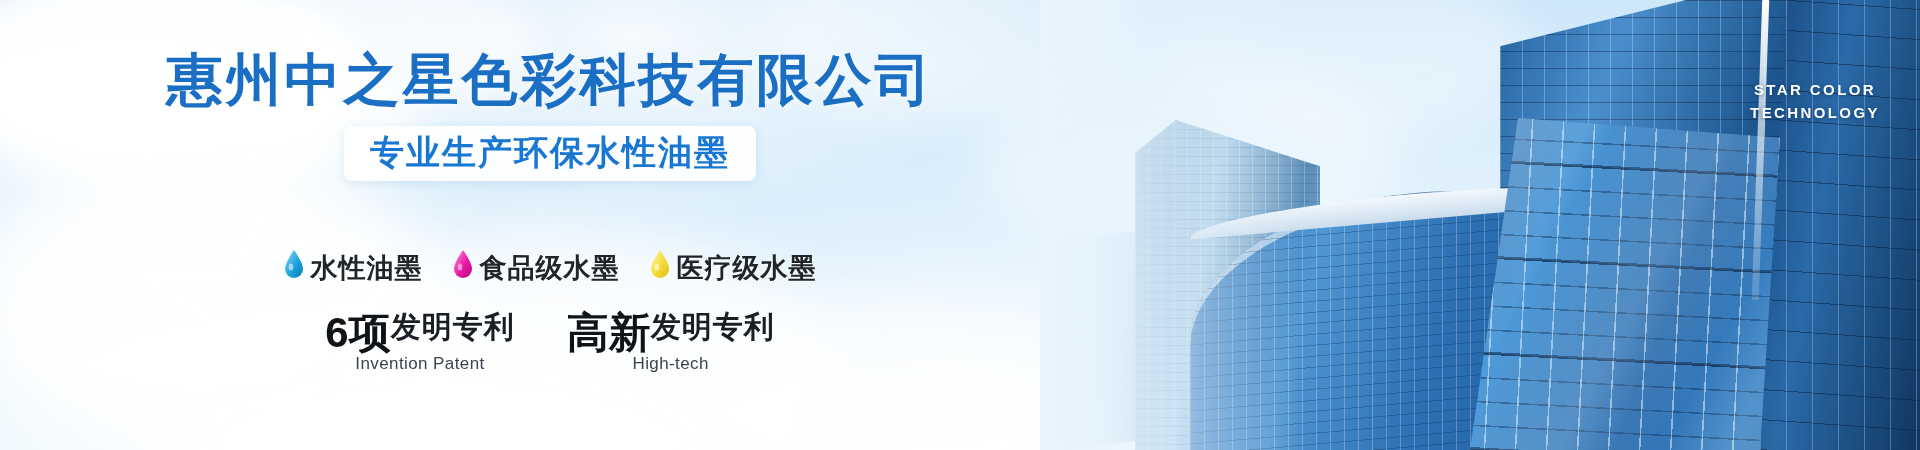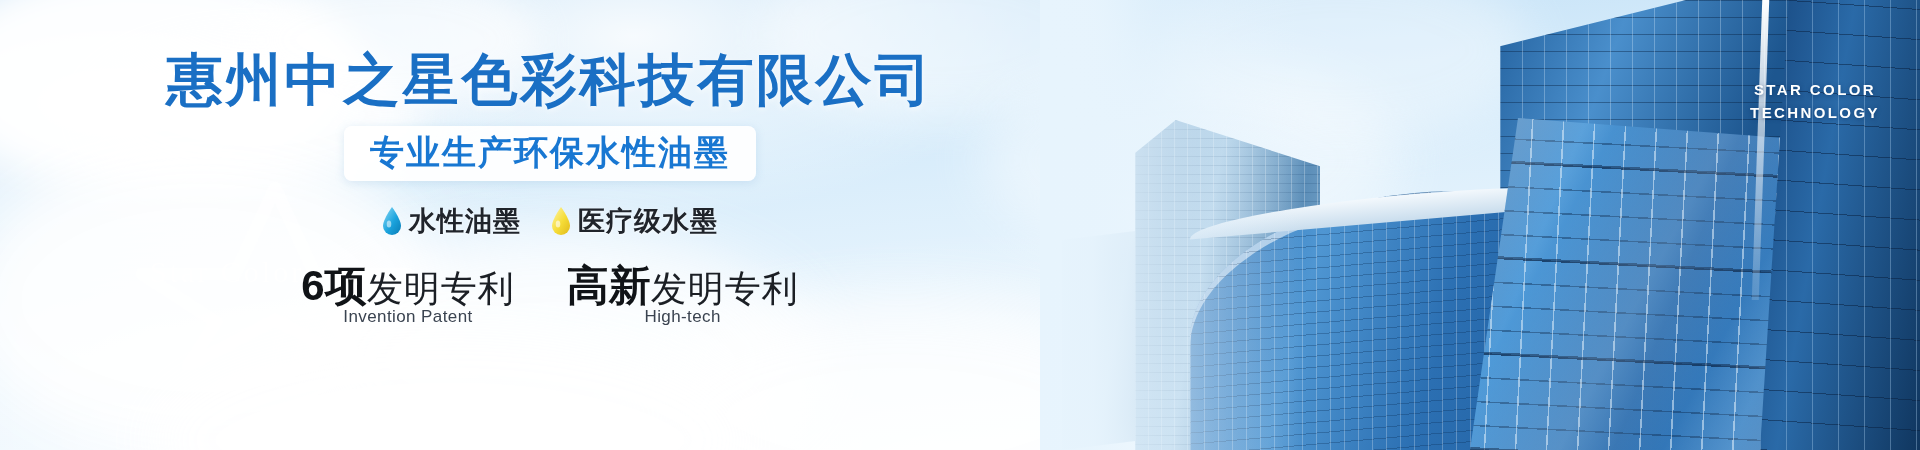--- a/index.html
+++ b/index.html
@@ -184,36 +184,36 @@
     box-shadow:0 2px 10px rgba(120,170,210,.22);
     margin-bottom:22px;
   }
   .subtitle{
     font-size:34px;font-weight:700;color:#1877d2;letter-spacing:2px;
     line-height:1.15;white-space:nowrap;
   }
   .features{
     display:flex;align-items:center;gap:30px;margin-bottom:26px;
   }
-  .feature{display:flex;align-items:center;gap:7px;}
+  .feature{display:flex;align-items:flex-start;gap:7px;margin-top:47px;}
   .drop{width:20px;height:28px;flex:0 0 auto;display:block;}
   .feature-label{
     font-size:27px;font-weight:700;color:#20242b;letter-spacing:1px;
     white-space:nowrap;
     text-shadow:0 1px 3px rgba(255,255,255,.8);
   }
 
   .badges{display:flex;align-items:flex-start;gap:52px;}
   .badge{display:flex;flex-direction:column;align-items:center;}
-  .badge-main{display:flex;align-items:flex-end;white-space:nowrap;}
+  .badge-main{display:flex;align-items:flex-start;white-space:nowrap;}
   .badge-strong{
     font-size:42px;font-weight:700;color:#101317;letter-spacing:0px;line-height:1;
   }
   .badge-rest{
-    font-size:36px;font-weight:400;color:#1b1f25;letter-spacing:1px;line-height:1;
+    font-size:30px;font-weight:700;color:#1b1f25;letter-spacing:1px;line-height:1;
   }
   .badge-en{
     font-size:17px;color:#3a4350;letter-spacing:.4px;white-space:nowrap;
   }
 </style>
 </head>
 <body>
 
 <div class="banner">
 
@@ -282,20 +282,34 @@
                 <stop offset="55%" stop-color="#1ba3dd"></stop>
                 <stop offset="100%" stop-color="#0a7cb5"></stop>
           </linearGradient>
             </defs>
           <path d="M10 0 C10 0 19 12.4 19 19 A9 9 0 0 1 1 19 C1 12.4 10 0 10 0 Z" fill="url(#g0)"></path>
           <ellipse cx="7" cy="17" rx="2.3" ry="3.6" fill="rgba(255,255,255,.55)"></ellipse>
         </svg>
         <span class="feature-label">水性油墨</span>
       </div>
 
+      <div class="feature">
+        <svg class="drop" viewBox="0 0 20 28">
+          <defs>
+              <linearGradient id="g1" x1="0" y1="0" x2="1" y2="1">
+            <stop offset="0" stop-color="#ff93dd"></stop>
+                <stop offset="55%" stop-color="#ea19a8"></stop>
+                <stop offset="100%" stop-color="#b00a7c"></stop>
+          </linearGradient>
+            </defs>
+          <path d="M10 0 C10 0 19 12.4 19 19 A9 9 0 0 1 1 19 C1 12.4 10 0 10 0 Z" fill="url(#g1)"></path>
+          <ellipse cx="7" cy="17" rx="2.3" ry="3.6" fill="rgba(255,255,255,.5)"></ellipse>
+        </svg>
+        <span class="feature-label">食品级水墨</span>
+      </div>
 
       <div class="feature">
         <svg class="drop" viewBox="0 0 20 28">
           <defs>
               <linearGradient id="g2" x1="0" y1="0" x2="1" y2="1">
             <stop offset="0" stop-color="#fff6a8"></stop>
                 <stop offset="55%" stop-color="#f5dc37"></stop>
                 <stop offset="100%" stop-color="#e0b91a"></stop>
           </linearGradient>
             </defs>

